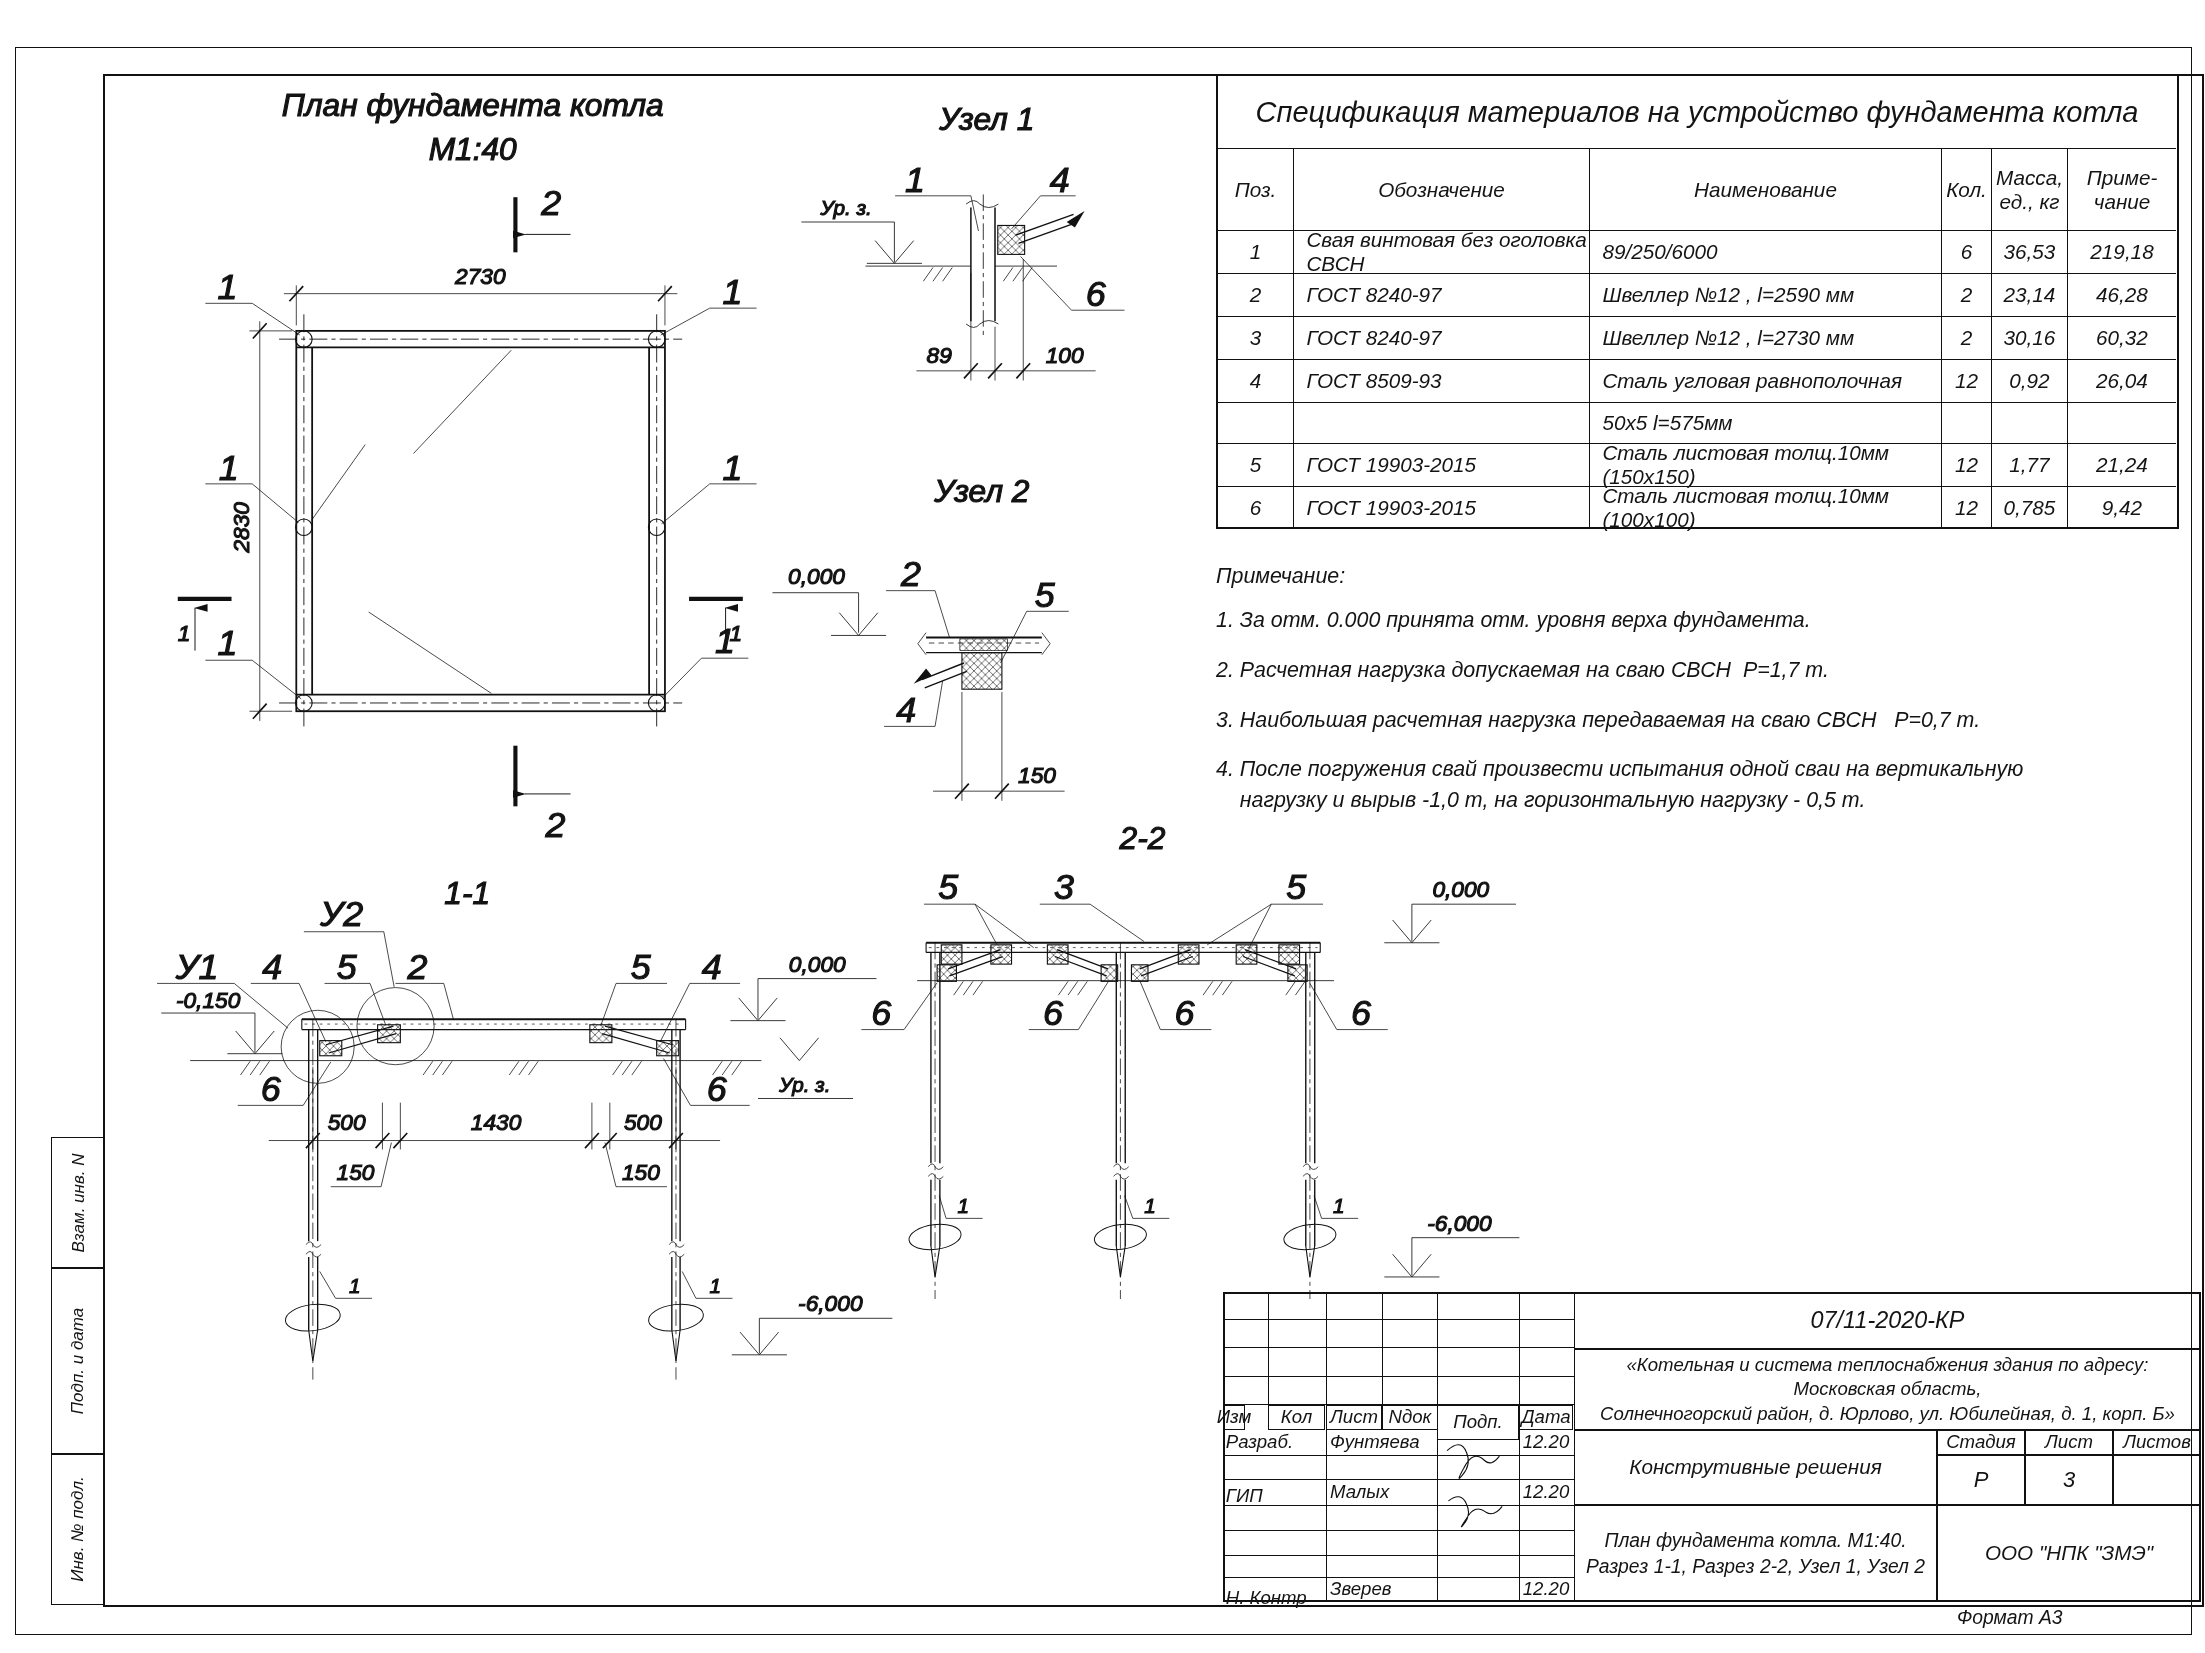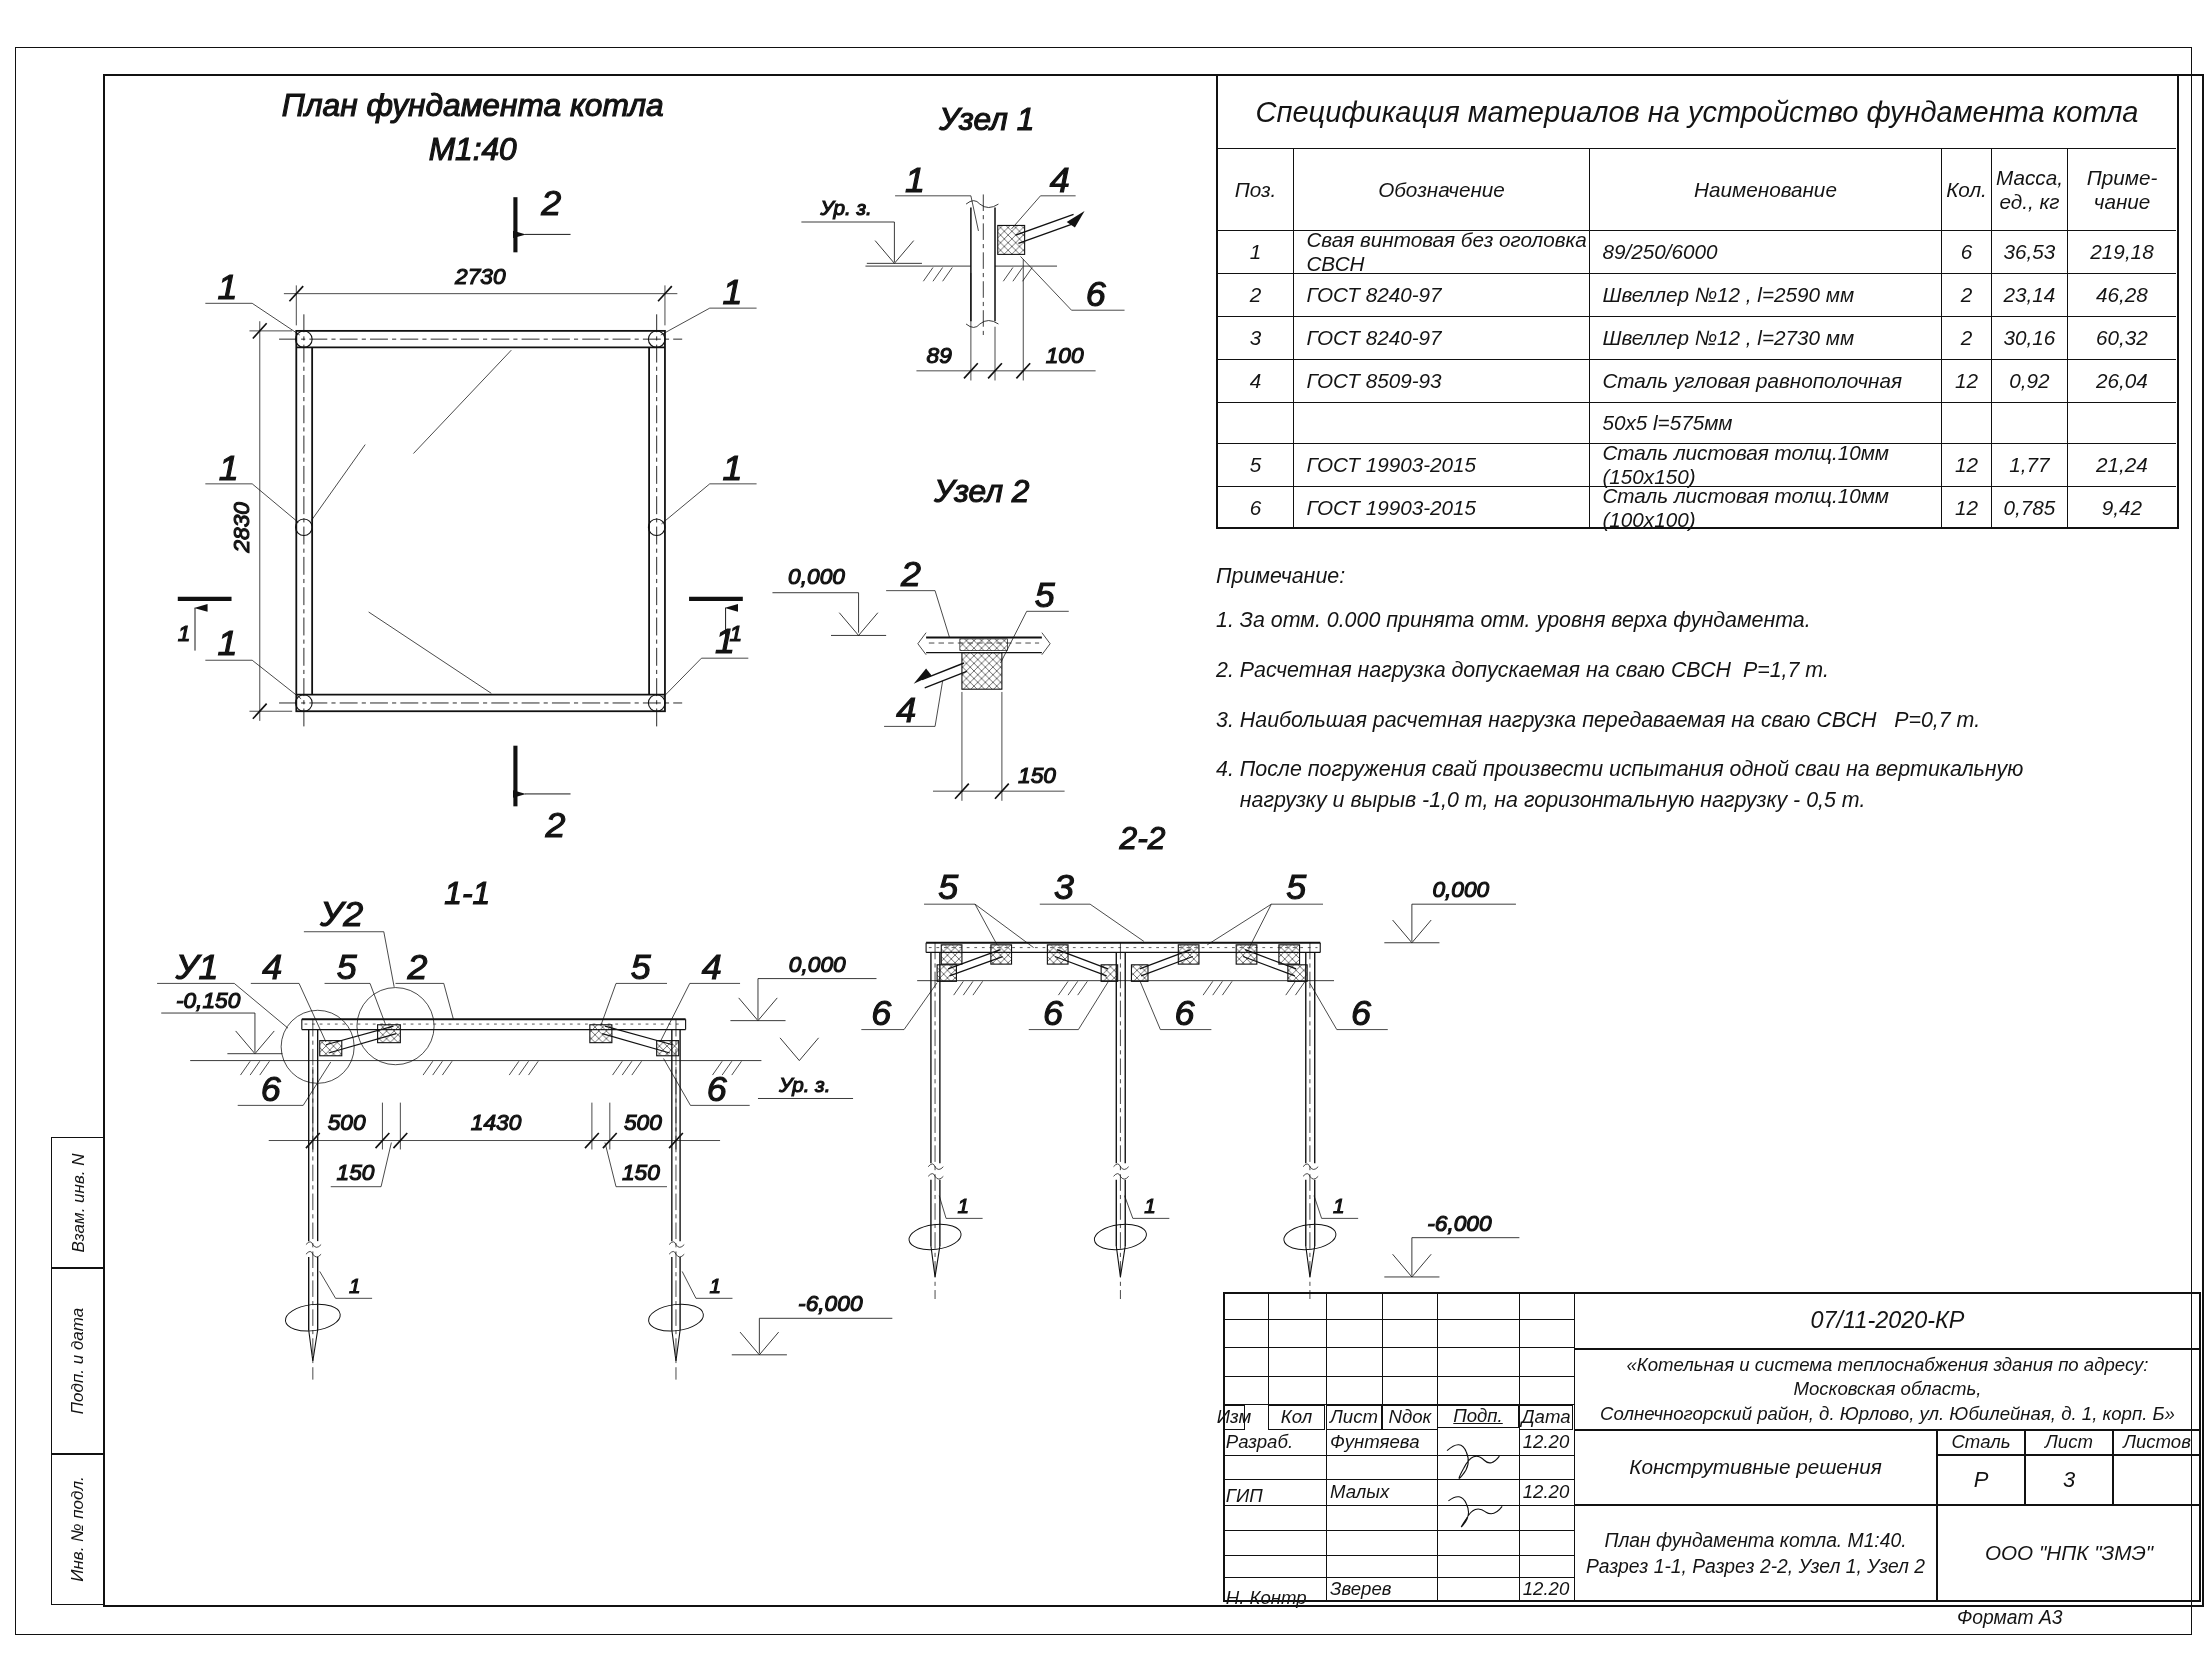--- a/index.html
+++ b/index.html
@@ -563,21 +563,21 @@
 
     <div class="cell nb" style="left:0;top:0;width:351px;height:28px;border-bottom:1.4px solid #111;"></div>
     <div class="cell nb" style="left:0;top:28px;width:351px;height:28px;border-bottom:1.4px solid #111;"></div>
     <div class="cell nb" style="left:0;top:57px;width:351px;height:28px;border-bottom:1.4px solid #111;"></div>
     <div class="cell nb" style="left:0;top:85px;width:351px;height:28px;border-bottom:1.4px solid #111;"></div>
 
     <div class="cell" style="left:0;top:113px;width:22px;height:25px;text-align:right;">Изм</div>
     <div class="cell" style="left:45px;top:113px;width:57px;height:25px;">Кол</div>
     <div class="cell" style="left:103px;top:113px;width:56px;height:25px;">Лист</div>
     <div class="cell" style="left:159px;top:113px;width:56px;height:25px;">Nдок</div>
-    <div class="cell" style="left:214px;top:113px;width:82px;height:23px;text-decoration:underline;">Подп.</div>
+    <div class="cell" style="left:214px;top:113px;width:82px;height:35px;">Подп.</div>
     <div class="cell" style="left:296px;top:113px;width:54px;height:25px;">Дата</div>
 
     <div class="abs" style="left:45px;top:0;width:0;height:113px;border-left:1.4px solid #111;"></div>
     <div class="abs" style="left:103px;top:0;width:0;height:113px;border-left:1.4px solid #111;"></div>
     <div class="abs" style="left:159px;top:0;width:0;height:113px;border-left:1.4px solid #111;"></div>
     <div class="abs" style="left:214px;top:0;width:0;height:113px;border-left:1.4px solid #111;"></div>
     <div class="abs" style="left:296px;top:0;width:0;height:113px;border-left:1.4px solid #111;"></div>
 
     <div class="abs" style="left:103px;top:138px;width:0;height:172px;border-left:1.4px solid #111;"></div>
     <div class="abs" style="left:214px;top:138px;width:0;height:172px;border-left:1.4px solid #111;"></div>
@@ -598,21 +598,21 @@
     <div class="cell nb" style="left:2.8px;top:285px;width:96px;height:42px;justify-content:flex-start;">Н. Контр</div>
     <div class="cell nb" style="left:107px;top:285px;width:103px;height:25px;justify-content:flex-start;">Зверев</div>
     <div class="cell nb" style="left:296px;top:285px;width:54px;height:25px;">12.20</div>
 
     <div class="cell" style="left:351px;top:0;width:627px;height:57px;font-size:23.4px;">07/11-2020-КР</div>
     <div class="cell" style="left:351px;top:57px;width:627px;height:81px;flex-direction:column;font-size:18.6px;padding:0 0;">
       <div>«Котельная и система теплоснабжения здания по адресу: Московская область,</div>
       <div>Солнечногорский район, д. Юрлово, ул. Юбилейная, д. 1, корп. Б»</div>
     </div>
     <div class="cell" style="left:351px;top:138px;width:363px;height:75px;font-size:20.7px;">Конструтивные решения</div>
-    <div class="cell" style="left:714px;top:138px;width:88px;height:25px;">Сталь</div>
+    <div class="cell" style="left:714px;top:138px;width:88px;height:25px;">Стадия</div>
     <div class="cell" style="left:802px;top:138px;width:88px;height:25px;">Лист</div>
     <div class="cell" style="left:890px;top:138px;width:88px;height:25px;">Листов</div>
     <div class="cell" style="left:714px;top:163px;width:88px;height:50px;font-size:22px;">Р</div>
     <div class="cell" style="left:802px;top:163px;width:88px;height:50px;font-size:22px;">3</div>
     <div class="cell" style="left:890px;top:163px;width:88px;height:50px;"></div>
     <div class="cell" style="left:351px;top:213px;width:363px;height:97px;flex-direction:column;font-size:19.3px;">
       <div>План фундамента котла. М1:40.</div>
       <div>Разрез 1-1, Разрез 2-2, Узел 1, Узел 2</div>
     </div>
     <div class="cell" style="left:714px;top:213px;width:264px;height:97px;font-size:20.7px;">ООО "НПК "ЗМЭ"</div>

